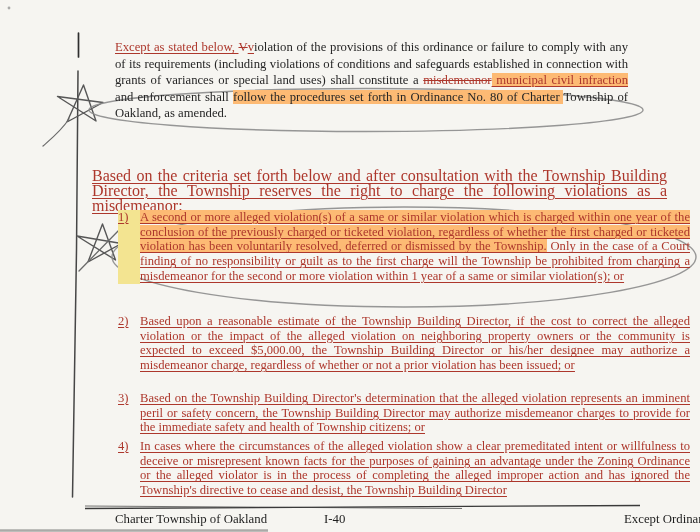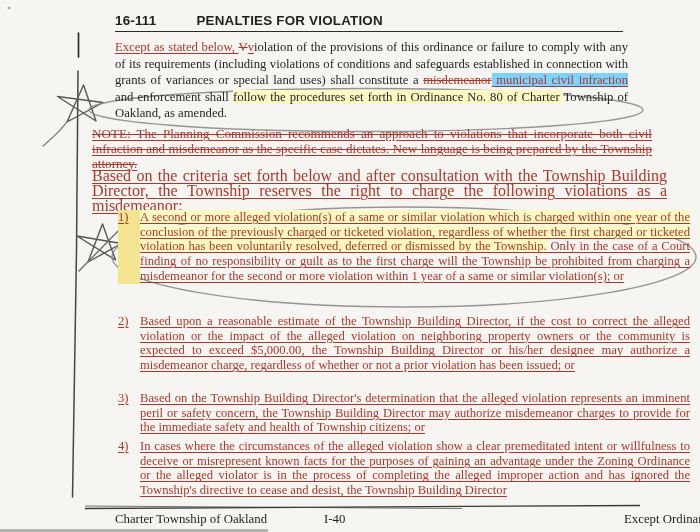--- a/index.html
+++ b/index.html
@@ -19,22 +19,22 @@
     letter-spacing:.2px;color:#1f1f1f;white-space:nowrap;
   }
   .sec-num{display:inline-block;margin-right:40px;}
 
   p{margin:0;}
   .jus{text-align:justify;}
 
   .para1{position:absolute;left:115px;top:39px;width:513px;font-size:12.7px;line-height:16.6px;}
   .ins{color:#ad372c;text-decoration:underline;text-underline-offset:2px;text-decoration-thickness:1px;}
   .del{color:#ad372c;text-decoration:line-through;text-decoration-thickness:1px;}
-  .hl{background:#fef9c3;}
-  .hl-light{background:#7dd3fc;}
+  .hl{background:#fdba74;}
+  .hl-light{background:#fdba74;}
 
   .note{
     position:absolute;left:92px;top:127px;width:560px;
     font-size:13.1px;line-height:14.9px;color:#ad372c;
     text-decoration:underline line-through;text-decoration-thickness:1px;text-underline-offset:2px;
   }
   .intro{
     position:absolute;left:92px;top:169px;width:575px;
     font-size:16px;line-height:14.8px;color:#ad372c;
     text-decoration:underline;text-underline-offset:2px;text-decoration-thickness:1px;
@@ -67,27 +67,23 @@
     <path d="M69 119 C61 131 51 139 43 146" stroke="#6a6a6a" stroke-width="1.2" fill="none" stroke-linecap="round"></path>
     <path d="M88 262 L102.5 224 L115.5 260 L77 236 L121.5 243.5 L88 262" stroke="#575757" stroke-width="1.4" fill="none" stroke-linejoin="round"></path>
     <path d="M79 271 L120 229" stroke="#6a6a6a" stroke-width="1.3" fill="none" stroke-linecap="round"></path>
     <ellipse cx="366" cy="110" rx="277" ry="21.5" stroke="#8c8c8c" stroke-width="1.4" fill="none" opacity="0.9"></ellipse>
     <ellipse cx="404" cy="257" rx="292" ry="50" stroke="#8c8c8c" stroke-width="1.4" fill="none" opacity="0.9"></ellipse>
     <path d="M85 508.5 L640 505.5" stroke="#3a3a3a" stroke-width="1.3" fill="none"></path>
     <path d="M85 506 L462 508.5" stroke="#3a3a3a" stroke-width="1" opacity="0.7" fill="none"></path>
     <path d="M0 530.5 L268 530.5" stroke="#5f5f5f" stroke-width="2.6" opacity="0.5" fill="none"></path>
   </svg>
 
-  <div class="header">
-    <span class="sec-num">16-111</span><span class="sec-title">PENALTIES FOR VIOLATION</span>
-  </div>
 
   <p class="para1 jus"><span class="ins">Except as stated below, </span><span class="del">V</span><span class="ins">v</span><span>iolation of the provisions of this ordinance or failure to comply with any of its requirements (including violations of conditions and safeguards established in connection with grants of variances or special land uses) shall constitute a </span><span class="del">misdemeanor</span><span class="ins hl-light"> municipal civil infraction </span><span>and enforcement shall </span><span class="hl">follow the procedures set forth in Ordinance No. 80 of Charter </span><span>Township of Oakland, as amended.</span></p>
 
-  <p class="note jus">NOTE: The Planning Commission recommends an approach to violations that incorporate both civil infraction and misdemeanor as the specific case dictates. New language is being prepared by the Township attorney.</p>
 
   <p class="intro jus">Based on the criteria set forth below and after consultation with the Township Building Director, the Township reserves the right to charge the following violations as a misdemeanor:</p>
 
   <div class="item item-1" style="top:210px">
     <span class="num">1)</span>
     <p class="itext jus"><span class="hl">A second or more alleged violation(s) of a same or similar violation which is charged within one year of the conclusion of the previously charged or ticketed violation, regardless of whether the first charged or ticketed violation has been voluntarily resolved, deferred or dismissed by the Township.</span><span> Only in the case of a Court finding of no responsibility or guilt as to the first charge will the Township be prohibited from charging a misdemeanor for the second or more violation within 1 year of a same or similar violation(s); or</span></p>
   </div>
 
   <div class="item" style="top:314px">
     <span class="num">2)</span>

